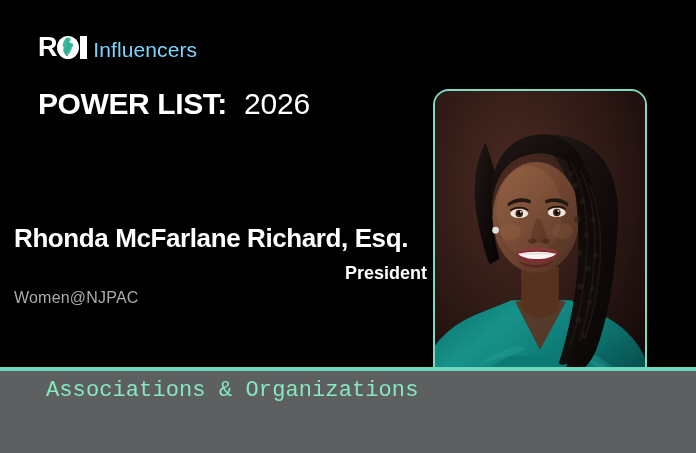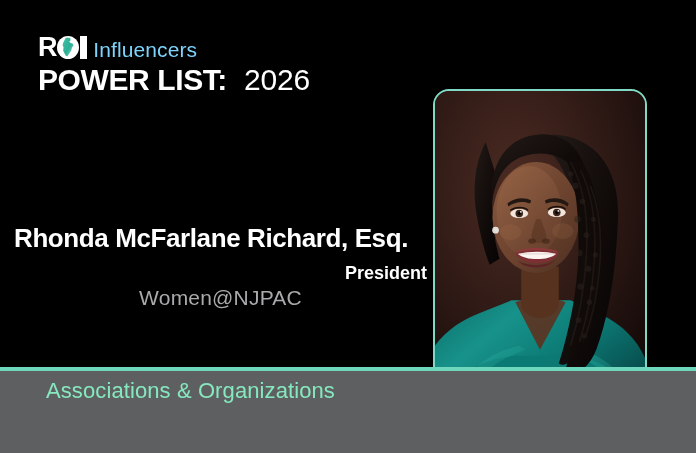--- a/index.html
+++ b/index.html
@@ -108,20 +108,21 @@
     margin-top: 3px;
   }
 
   .powerlist {
     font-family: "Liberation Sans", sans-serif;
     font-weight: 700;
     font-size: 30px;
     line-height: 34px;
     letter-spacing: -0.4px;
     color: #ffffff;
+    margin-top: 24px;
   }
 
   .year {
     font-family: "Liberation Sans", sans-serif;
     font-weight: 400;
     font-size: 30px;
     line-height: 34px;
     letter-spacing: -0.2px;
     color: #ffffff;
     margin-left: 17px;
@@ -153,24 +154,24 @@
     line-height: 20px;
     color: #ffffff;
     text-align: right;
     margin-top: 9px;
     padding-right: 3px;
   }
 
   .honoree-org {
     font-family: "Liberation Sans", sans-serif;
     font-weight: 400;
-    font-size: 21px;
+    font-size: 16px;
     line-height: 21px;
     color: #a9aaab;
-    text-align: center;
+    text-align: left;
     margin-top: 4px;
     padding-right: 3px;
     letter-spacing: 0.2px;
   }
 
   
   .teal-rule {
     position: absolute;
     left: 0;
     top: 367px;
@@ -185,21 +186,21 @@
     top: 371px;
     width: 696px;
     height: 82px;
     background: #5e5f61;
   }
 
   .category-label {
     position: absolute;
     left: 46px;
     top: 376px;
-    font-family: Liberation Sans, sans-serif;
+    font-family: Liberation Mono, monospace;
     font-weight: 400;
     font-size: 22px;
     line-height: 30px;
     letter-spacing: 0.1px;
     color: #86e8bf;
   }
 
   
   .portrait-frame {
     position: absolute;

